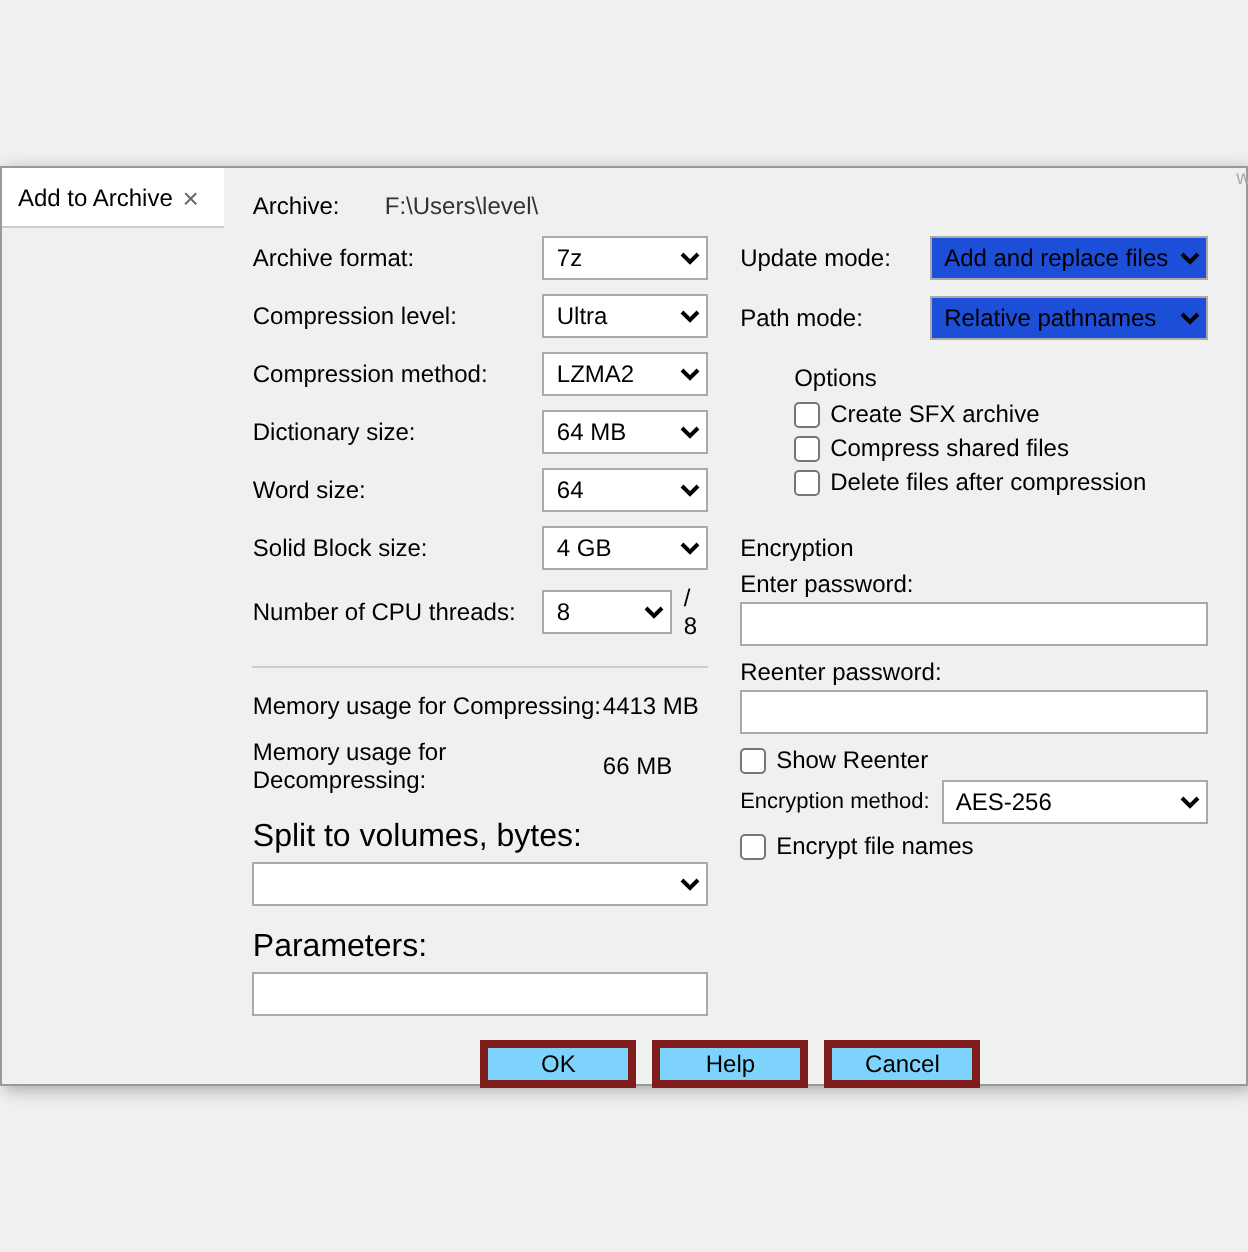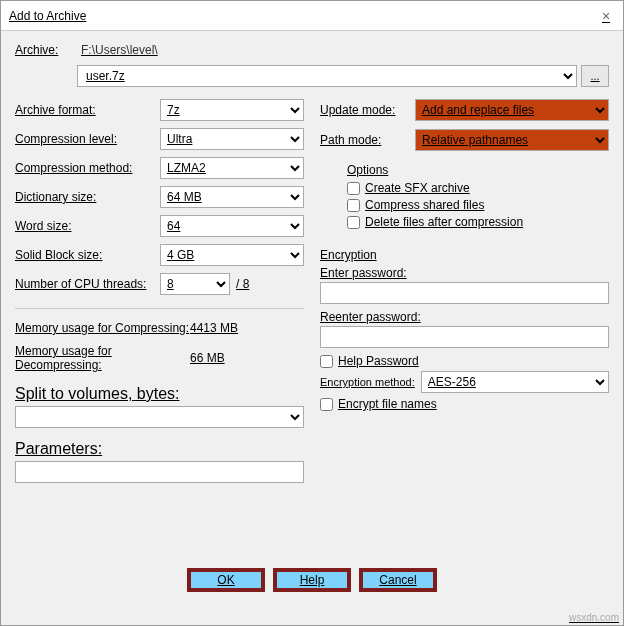--- a/index.html
+++ b/index.html
@@ -9,27 +9,26 @@
       background: #f0f0f0;
       display: flex;
       justify-content: center;
       align-items: center;
       width: 624px;
       height: 626px;
       overflow: hidden;
     }
     .window {
       width: 624px;
-      height: 626px;
+      height: 460px;
       background: #f0f0f0;
       border: 1px solid #999;
       box-shadow: 2px 2px 8px rgba(0,0,0,0.3);
       display: flex;
-      flex-direction: column;
-      text-decoration: underline;
+      flex-direction: row;
     }
     .title-bar {
       background: #fff;
       height: 30px;
       display: flex;
       align-items: center;
       justify-content: space-between;
       padding: 0 8px;
       border-bottom: 1px solid #ccc;
       flex-shrink: 0;
@@ -209,21 +208,21 @@
     .right-label {
       width: 95px;
       flex-shrink: 0;
       font-size: 12px;
     }
     .right-select {
       flex: 1;
       height: 22px;
       font-size: 12px;
       border: 1px solid #aaa;
-      background: #c2410c;
+      background: #1d4ed8;
       padding: 1px 2px;
     }
     .options-group {
       margin-top: 4px;
       margin-bottom: 8px;
       margin-left: 27px;
     }
     .options-title {
       font-size: 12px;
       font-weight: normal;
@@ -320,26 +319,20 @@
   <div class="title-bar">
     <span class="title-bar-text">Add to Archive</span>
     <button class="close-btn">×</button>
   </div>
 
   <div class="content">
 
     <div class="archive-row">
       <span class="archive-label">Archive:</span>
       <span class="archive-path">F:\Users\level\</span>
-    </div>
-    <div class="archive-input-row">
-      <select class="form-select" style="flex:1;">
-        <option>user.7z</option>
-      </select>
-      <button class="browse-btn">...</button>
     </div>
 
     <div class="main-area">
 
       <div class="left-panel">
         <div class="form-row">
           <span class="form-label">Archive format:</span>
           <select class="form-select">
             <option>7z</option><option>zip</option><option>tar</option>
           </select>
@@ -439,21 +432,21 @@
         </div>
 
         <div class="encryption-group">
           <div class="encryption-title">Encryption</div>
           <div class="enc-label">Enter password:</div>
           <input type="password" class="enc-input" style="">
           <div class="enc-label">Reenter password:</div>
           <input type="password" class="enc-input" style="">
           <div class="checkbox-row">
             <input type="checkbox" style="">
-            <span class="checkbox-label">Help Password</span>
+            <span class="checkbox-label">Show Reenter</span>
           </div>
           <div class="enc-method-row">
             <span class="enc-method-label">Encryption method:</span>
             <select class="enc-method-select">
               <option>AES-256</option>
               <option>ZipCrypto</option>
             </select>
           </div>
           <div class="checkbox-row">
             <input type="checkbox" style="">

